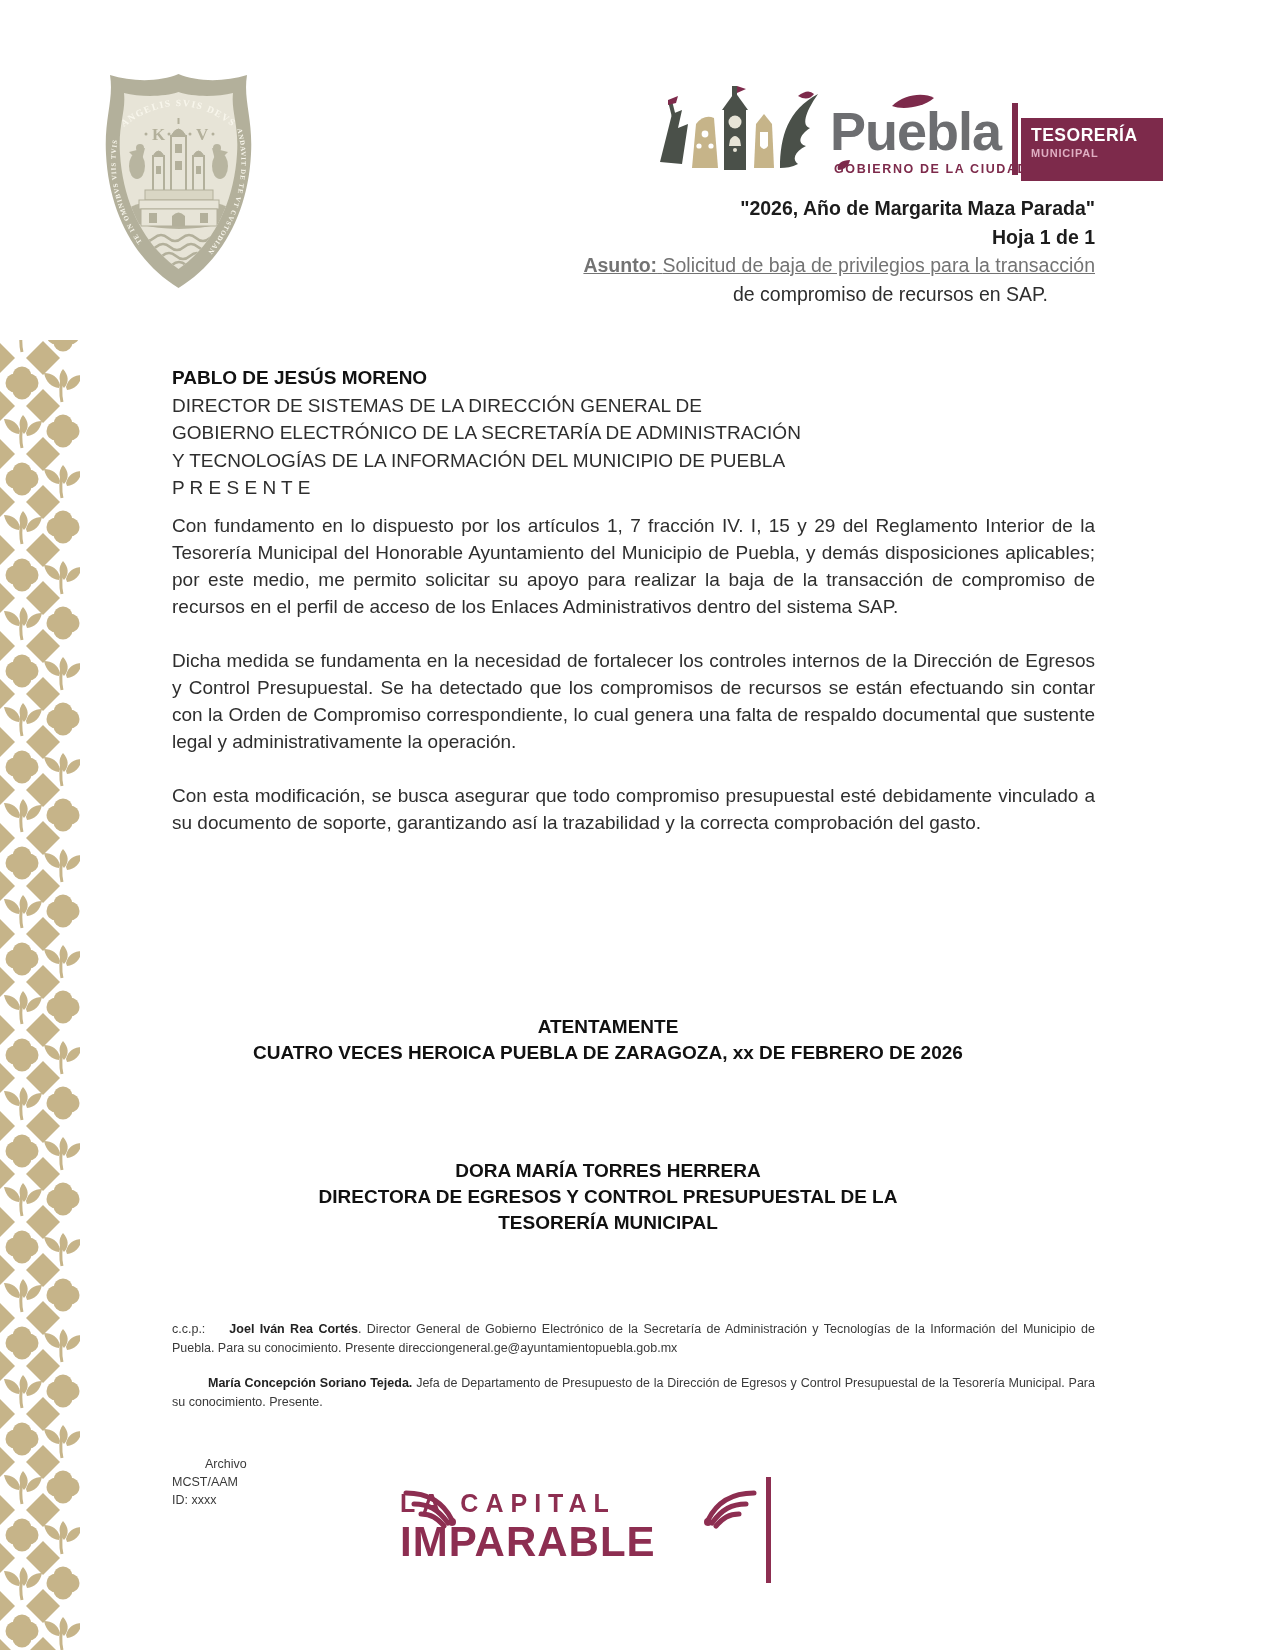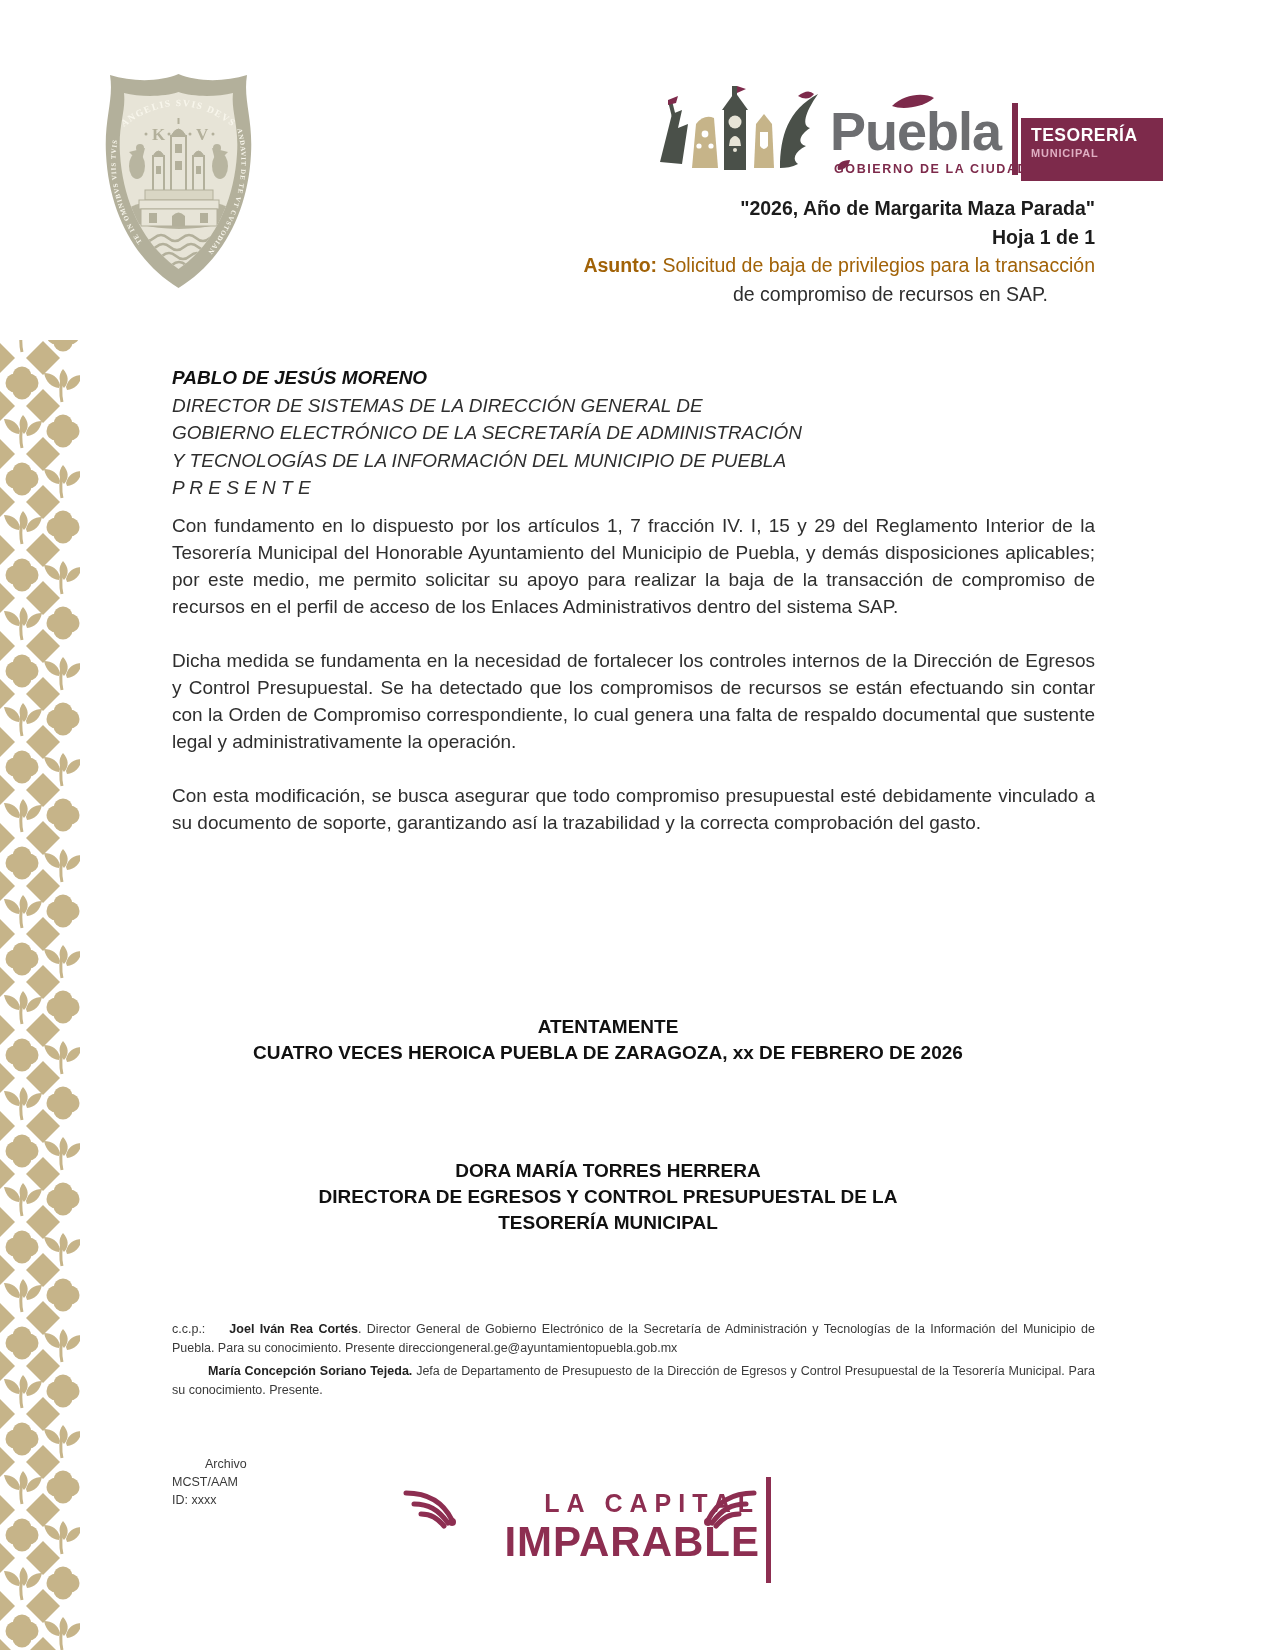--- a/index.html
+++ b/index.html
@@ -4,58 +4,58 @@
 <style>
   html,body{margin:0;padding:0;background:#ffffff;}
   .page{position:relative;width:1275px;height:1650px;background:#ffffff;overflow:hidden;
         font-family:"Liberation Sans",sans-serif;color:#2e2e2e;}
   .abs{position:absolute;}
 
   
   .doc-head{position:absolute;top:194px;right:180px;width:640px;text-align:right;
             font-size:19.5px;line-height:28.5px;color:#1c1c1c;}
   .doc-head .b{font-weight:bold;}
-  .doc-head .subject{font-weight:normal;color:#a16207;}
+  .doc-head .subject{font-weight:normal;color:#737373;text-decoration:underline;}
   .doc-head .subject2{padding-right:47px;font-weight:normal;color:#2e2e2e;}
 
   
-  .recipient{position:absolute;left:172px;top:364px;width:923px;font-size:19px;line-height:27.5px;font-style:italic;}
+  .recipient{position:absolute;left:172px;top:364px;width:923px;font-size:19px;line-height:27.5px;}
   .recipient .name{font-weight:bold;color:#111;}
   .bodytext{position:absolute;left:172px;top:512px;width:923px;font-size:19px;line-height:27px;}
   .bodytext p{margin:0 0 27px 0;text-align:justify;}
   .bodytext p.last{text-align:left;}
 
   .closing{position:absolute;left:172px;top:1014px;width:872px;text-align:center;
            font-weight:bold;font-size:19px;line-height:26px;color:#111;}
   .signature{position:absolute;left:172px;top:1158px;width:872px;text-align:center;
              font-weight:bold;font-size:19px;line-height:26px;color:#111;}
 
   
   .ccp{position:absolute;left:172px;top:1320px;width:923px;font-size:12.5px;line-height:19px;color:#3a3a3a;}
   .ccp p{margin:0;text-align:justify;}
-  .ccp p.second{text-indent:36px;margin-top:4px;}
+  .ccp p.second{text-indent:36px;margin-top:16px;}
   .ccp .lbl{margin-right:24px;}
   .ccp b{color:#222;}
   .archive-line{position:absolute;left:205px;top:1457px;font-size:12.5px;color:#3a3a3a;}
   .initials-line{position:absolute;left:172px;top:1475px;font-size:12.5px;color:#3a3a3a;}
   .id-line{position:absolute;left:172px;top:1493px;font-size:12.5px;color:#3a3a3a;}
 
   
   .wordmark{position:absolute;left:830px;top:104px;font-size:54px;line-height:54px;font-weight:800;
             letter-spacing:-1px;color:#6d6e71;}
   .tagline{position:absolute;left:834px;top:162px;font-size:12.5px;font-weight:bold;
            letter-spacing:1.6px;color:#7d2a4b;}
   .vbar{position:absolute;left:1012px;top:103px;width:6px;height:72px;background:#7d2a4b;}
   .tes-badge{position:absolute;left:1021px;top:118px;width:142px;height:63px;background:#7d2a4b;
              color:#ffffff;padding-left:0;}
   .tes-badge .t1{display:block;font-weight:800;font-size:17.5px;letter-spacing:.5px;margin:7px 0 0 10px;}
   .tes-badge .t2{display:block;font-weight:bold;font-size:11px;letter-spacing:.8px;color:#dfaec2;margin:1px 0 0 10px;}
 
   
-  .footer-lockup{position:absolute;left:400px;top:1488px;width:360px;text-align:right;color:#8d2e51;}
+  .footer-lockup{position:absolute;left:400px;top:1488px;width:360px;text-align:left;color:#8d2e51;}
   .footer-lockup .l1{font-size:25px;font-weight:800;letter-spacing:7px;line-height:30px;}
   .footer-lockup .l2{font-size:42px;font-weight:800;letter-spacing:1px;line-height:44px;margin-top:2px;}
   .footer-vline{position:absolute;left:766px;top:1477px;width:5px;height:106px;background:#8d2e51;}
   .wing{position:absolute;top:1490px;}
 </style>
 </head>
 <body>
 
 <div class="page">
 

